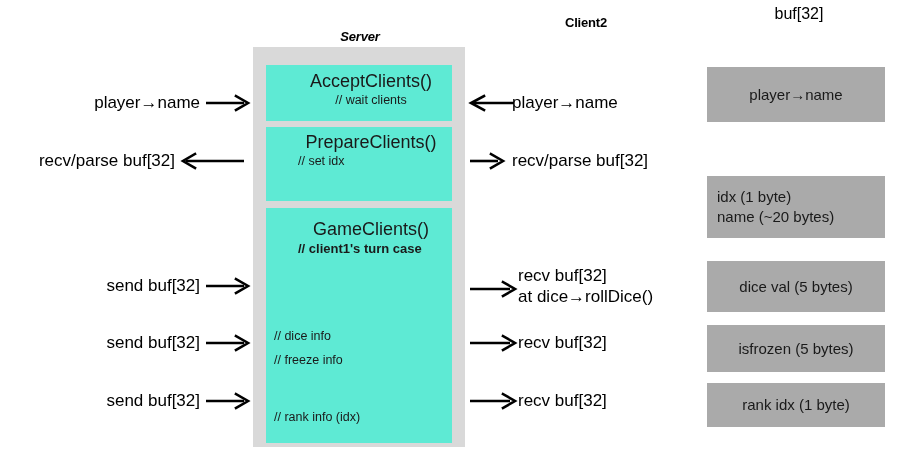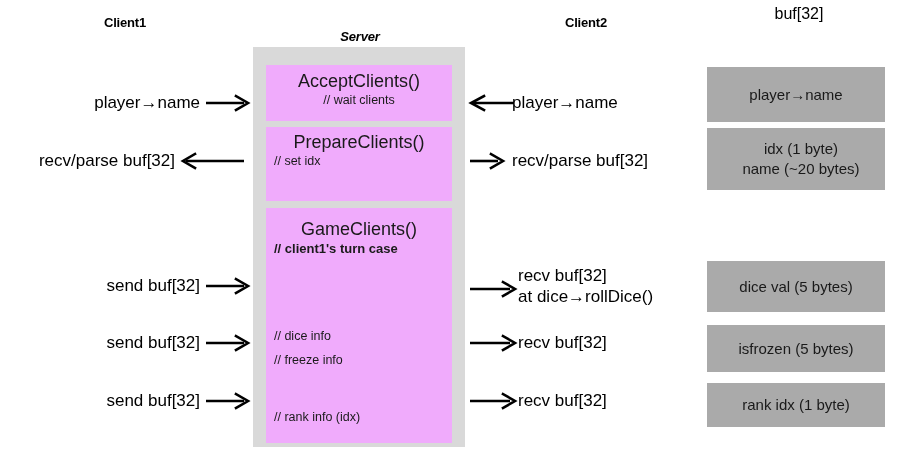--- a/index.html
+++ b/index.html
@@ -40,24 +40,25 @@
   
   #server-container {
     left: 253px;
     top: 47px;
     width: 212px;
     height: 400px;
     background: #d9d9d9;
   }
   .server-box {
     position: absolute;
-    background: #f0abfc;
+    background: #5eead4;
     left: 13px;
     width: 186px;
     box-sizing: border-box;
+    padding-left: 24px;
   }
   .server-title {
     font-size: 18px;
     color: #1a1a1a;
     text-align: center;
     line-height: 22px;
     white-space: nowrap;
   }
   .server-comment {
     font-size: 12.5px;
@@ -98,34 +99,33 @@
     width: 178px;
     box-sizing: border-box;
     color: #1a1a1a;
   }
   .buf-box .buf-line {
     font-size: 15px;
     line-height: 20px;
     white-space: nowrap;
   }
   .buf-box.center { text-align: center; }
-  .buf-box.left { text-align: center; padding-left: 10px; }
+  .buf-box.left { text-align: left; padding-left: 10px; margin-top: 48px; }
   .vcenter {
     display: flex;
     flex-direction: column;
     justify-content: center;
     height: 100%;
   }
 </style>
 </head>
 <body>
 
 <div id="canvas">
 
-  <div class="abs col-header" style="left:65px; top:15px; width:120px;">Client1</div>
   <div class="abs col-header" style="left:300px; top:29px; width:120px;font-style:italic;">Server</div>
   <div class="abs col-header" style="left:526px; top:15px; width:120px;">Client2</div>
   <div class="abs buf-header" style="left:709px; top:5px; width:180px;">buf[32]</div>
 
   <div class="abs" id="server-container">
 
     <div class="server-box" style="top:18px; height:56px;">
       <div class="server-title" style="margin-top:5px;">AcceptClients()</div>
       <div class="server-comment center">// wait clients</div>
     </div>

